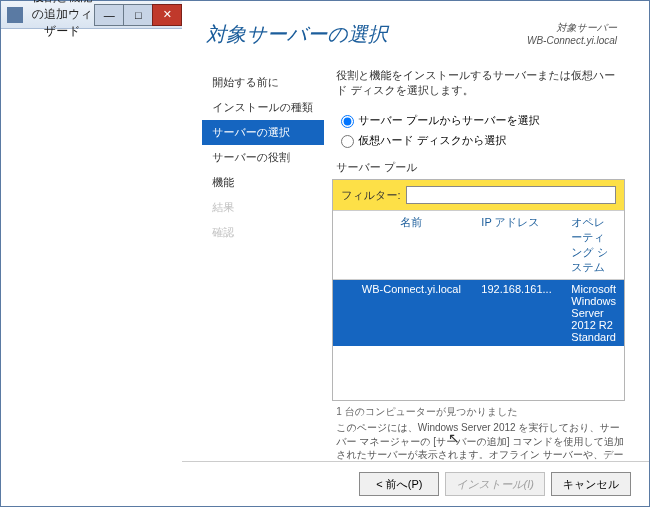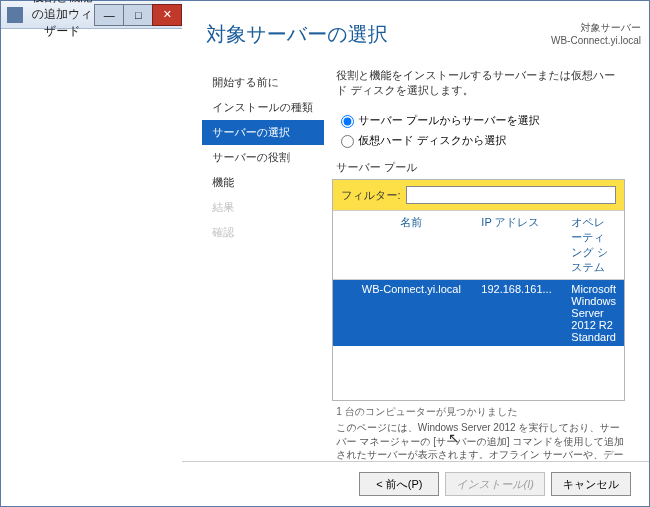--- a/index.html
+++ b/index.html
@@ -49,21 +49,22 @@
   }
   .win-btn.close { background: #c0392b; color: #fff; border-color:#7a2018;}
   .content {
     flex: 1;
     display: flex;
     flex-direction: column;
     padding: 0;
   }
   .header-row {
     display: flex;
-    padding: 20px 8px 14px 24px;
+    padding: 20px 32px 14px 24px;
+    font-style: italic;
   }
   .page-title {
     font-size: 20px;
     color: #1b5d9b;
     font-weight: 400;
     flex: 1;
   }
   .target-info { text-align: right; font-size: 10px; color: #555; }
   .body-row {
     display: flex;

